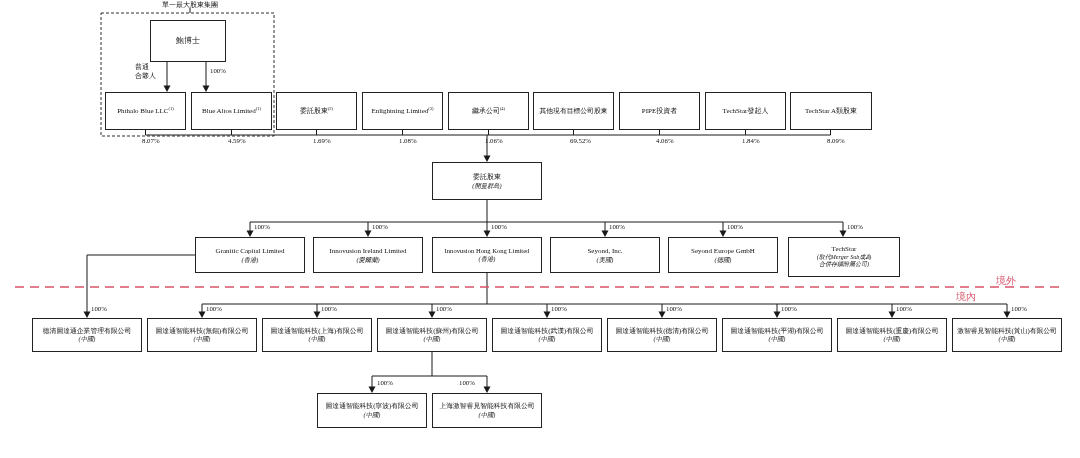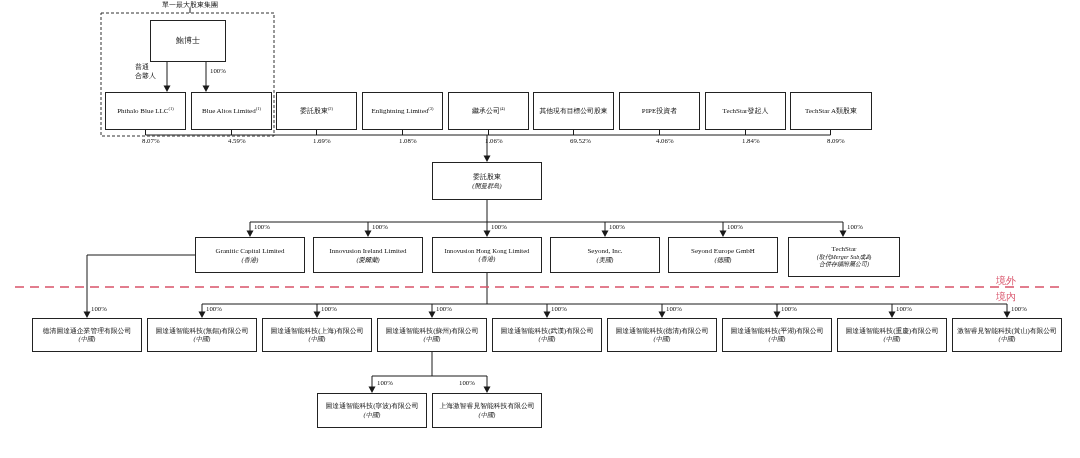--- a/index.html
+++ b/index.html
@@ -180,21 +180,21 @@
     <div class="name">Seyond Europe GmbH</div>
     <div class="jur">(德國)</div>
     </div>
   <div class="box" style="left:788px;top:237px;width:112px;height:40px">
     <div class="name">TechStar</div>
     <div class="jur" style="font-size:6px">(取代Merger Sub成為
 合併存續附屬公司)</div>
     </div>
 
   <div class="zone" style="left:996px;top:276px;color:#d9536a">境外</div>
-  <div class="zone" style="left:996px;top:292px;color:#d9536a">境內</div>
+  <div class="zone" style="left:956px;top:292px;color:#d9536a">境內</div>
 
   <div class="pct" style="left:91px;top:306px">100%</div>
   <div class="pct" style="left:206px;top:306px">100%</div>
   <div class="pct" style="left:321px;top:306px">100%</div>
   <div class="pct" style="left:436px;top:306px">100%</div>
   <div class="pct" style="left:551px;top:306px">100%</div>
   <div class="pct" style="left:666px;top:306px">100%</div>
   <div class="pct" style="left:781px;top:306px">100%</div>
   <div class="pct" style="left:896px;top:306px">100%</div>
   <div class="pct" style="left:1011px;top:306px">100%</div>

